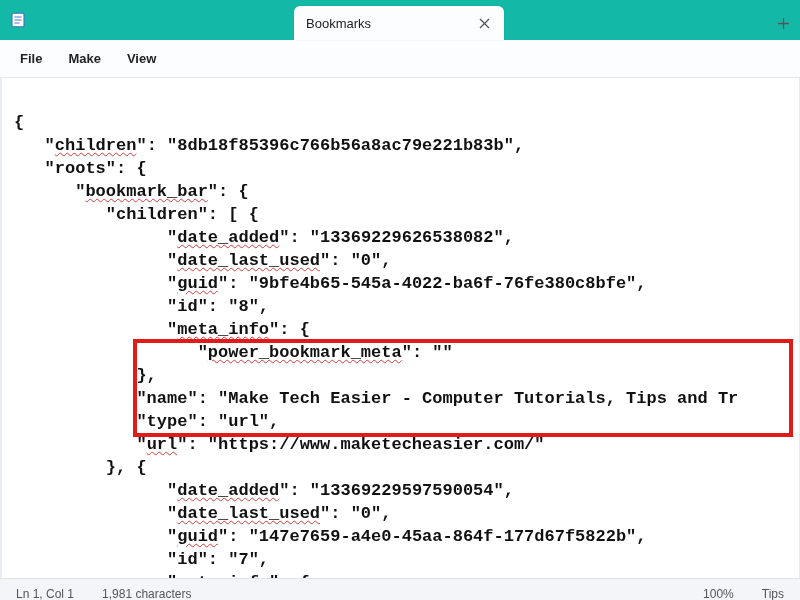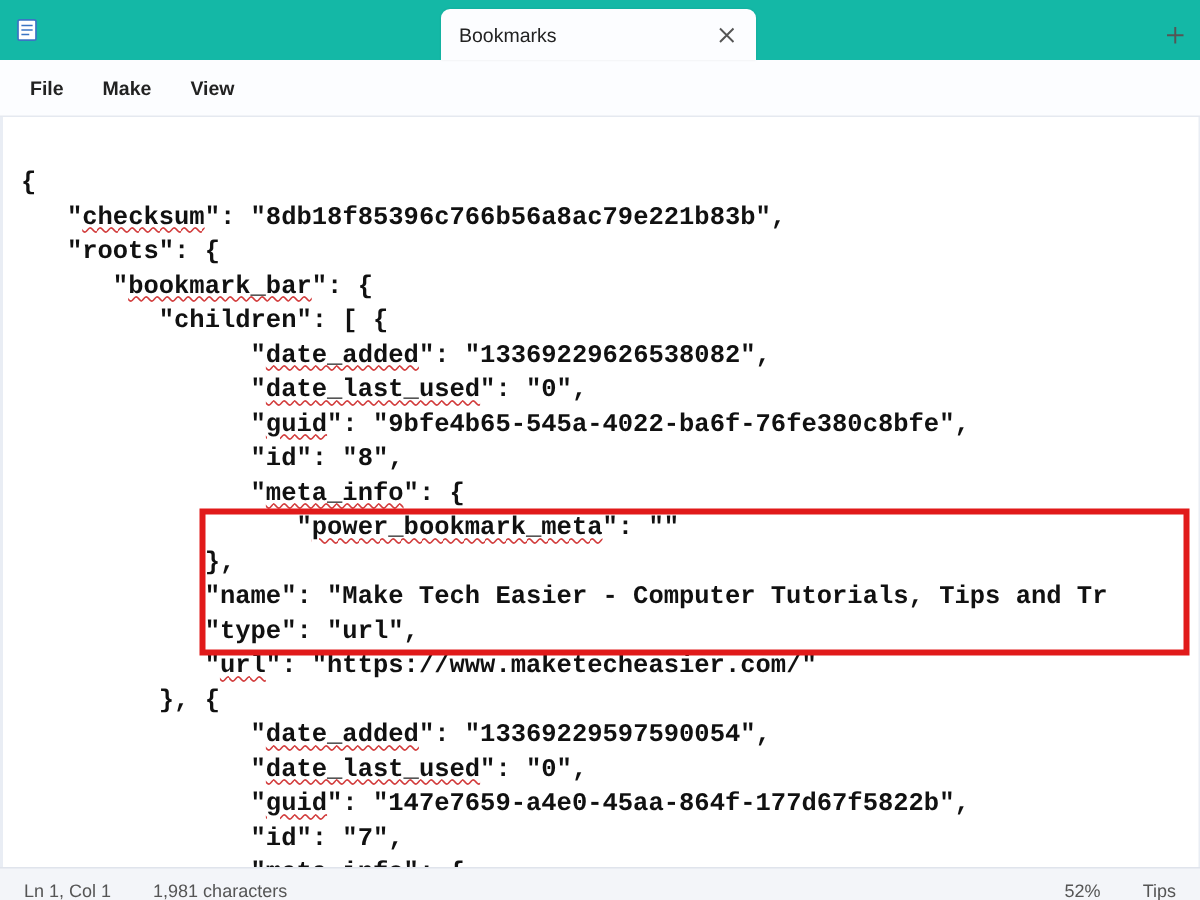--- a/index.html
+++ b/index.html
@@ -60,21 +60,21 @@
 
 <div class="menubar">
   <span class="menu-item">File</span>
   <span class="menu-item">Make</span>
   <span class="menu-item">View</span>
 </div>
 
 <div class="content">
   <div class="code">
 <span>{</span>
-<span>   "</span><span class="squiggle">checksum</span><span>": "8db18f85396c766b56a8ac79e221b83b",</span>
+<span>   "</span><span class="squiggle">children</span><span>": "8db18f85396c766b56a8ac79e221b83b",</span>
 <span>   "roots": {</span>
 <span>      "</span><span class="squiggle">bookmark_bar</span><span>": {</span>
 <span>         "children": [ {</span>
 <span>               "</span><span class="squiggle">date_added</span><span>": "13369229626538082",</span>
 <span>               "</span><span class="squiggle">date_last_used</span><span>": "0",</span>
 <span>               "</span><span class="squiggle">guid</span><span>": "9bfe4b65-545a-4022-ba6f-76fe380c8bfe",</span>
 <span>               "id": "8",</span>
 <span>               "</span><span class="squiggle">meta_info</span><span>": {</span>
 <span>                  "</span><span class="squiggle">power_bookmark_meta</span><span>": ""</span>
 <span>            },</span>
@@ -89,15 +89,15 @@
 <span>               "</span><span class="squiggle">meta_info</span><span>": {</span>
 
     <div class="hlbox" style="left:131px; top:251px; width:660px; height:98px;"></div>
   </div>
 </div>
 
 <div class="statusbar">
   <span>Ln 1, Col 1</span>
   <span>1,981 characters</span>
   <span class="grow"></span>
-  <span>52%</span>
+  <span>100%</span>
   <span>Tips</span>
 </div>
 
 </body></html>

